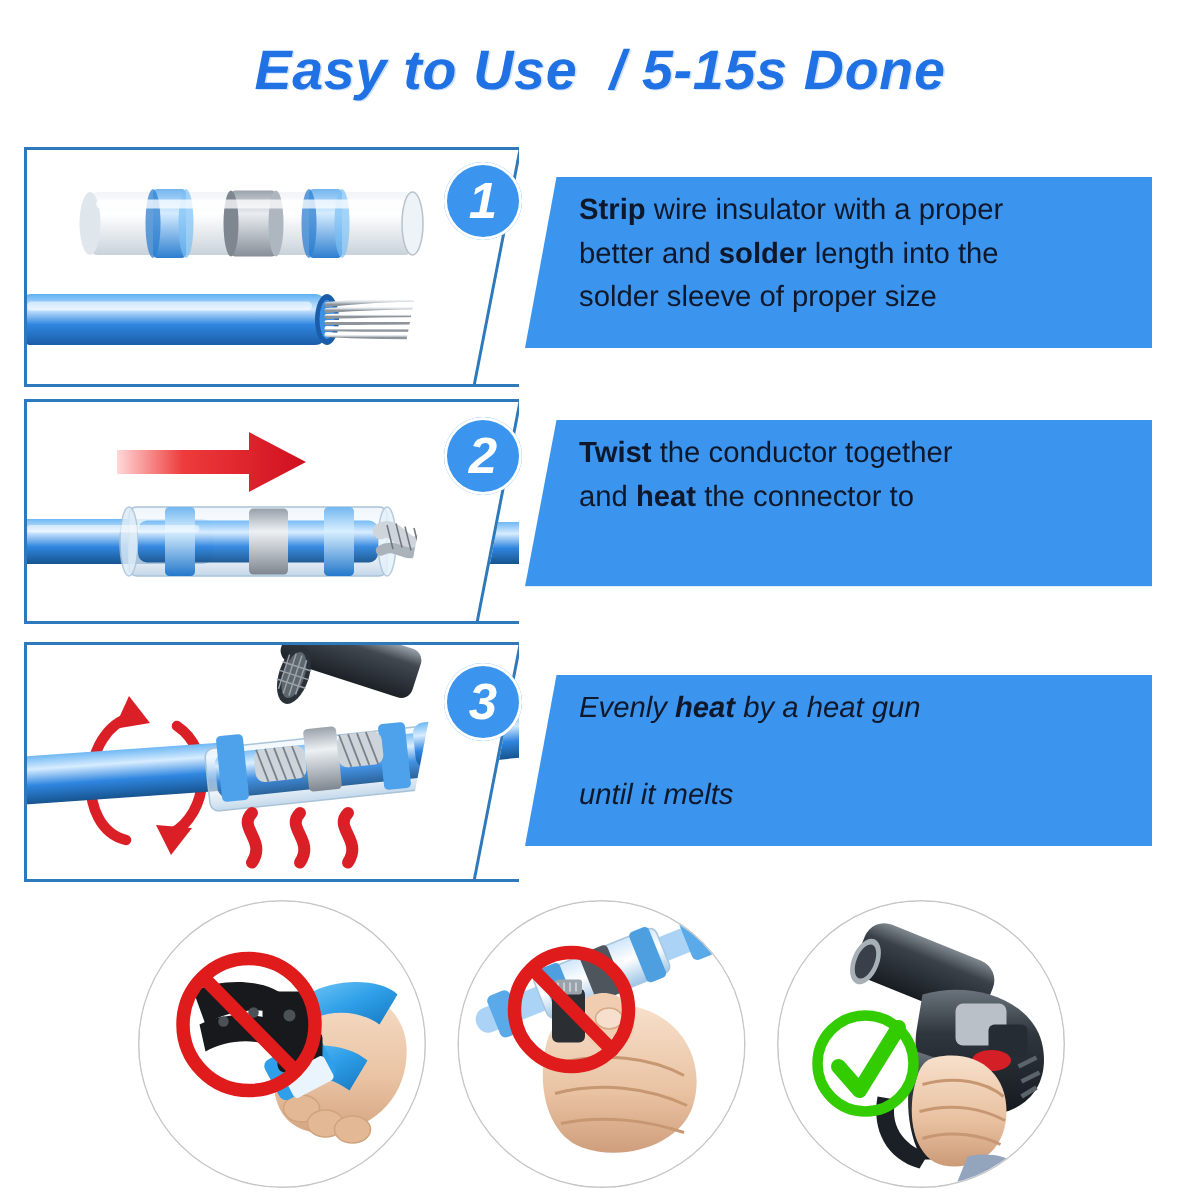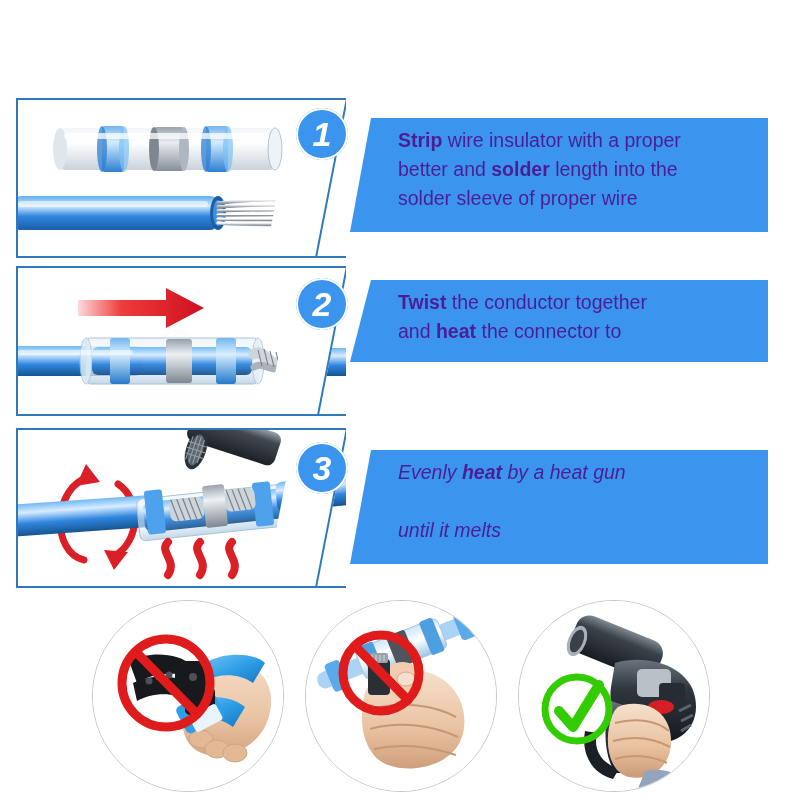--- a/index.html
+++ b/index.html
@@ -55,28 +55,28 @@
   
   .banner{
     position:absolute;
     background:#3b95ee;
     color:#ffffff;
     box-sizing:border-box;
     box-shadow:0 1px 2px rgba(0,0,0,0.12);
   }
   #banner1{left:350px;top:20px;width:418px;height:114px;
      clip-path:polygon(21px 0, 100% 0, 100% 100%, 0 100%);}
-  #banner2{left:350px;top:14px;width:418px;height:82px;
+  #banner2{left:350px;top:14px;width:418px;height:111px;
      clip-path:polygon(21px 0, 100% 0, 100% 100%, 0 100%);}
   #banner3{left:350px;top:22px;width:418px;height:114px;
      clip-path:polygon(21px 0, 100% 0, 100% 100%, 0 100%);}
   .banner-text{
-    position:absolute;left:48px;top:8px;width:372px;
+    position:absolute;left:36px;top:8px;width:372px;
     font-size:19.5px;line-height:29px;
-    color:#4c1d95;
+    color:#0f172a;
   }
   .banner-text b{font-weight:bold;}
   .ind{display:inline-block;width:10px;}
 
   
   .num-badge{
     position:absolute;
     width:52px;height:52px;border-radius:50%;
     background:#3b95ee;
     color:#ffffff;
@@ -103,20 +103,21 @@
   }
   #circle1{left:92px;}
   #circle2{left:305px;}
   #circle3{left:518px;}
 </style>
 </head>
 <body>
 
 <div class="page">
 
+  <div class="title">Easy to Use  / 5-15s Done</div>
 
   <div class="step-row" id="row1">
 
     <div class="illus-box">
       <div class="illus-inner">
         <svg width="330" height="160" viewBox="0 0 330 160">
           <defs>
             <linearGradient id="tube1" x1="0" y1="0" x2="0" y2="1">
               <stop offset="0%" stop-color="#f2f5f8"></stop>
               <stop offset="35%" stop-color="#ffffff"></stop>
@@ -192,21 +193,21 @@
           </g>
         </svg>
       </div>
       <div class="slant"></div>
     </div>
 
     <div class="banner" id="banner1">
       <div class="banner-text">
         <b>Strip</b><span> wire insulator with a proper</span><br>
         <span>better and </span><b>solder</b><span> length into the</span><br>
-        <span>solder sleeve of proper wire</span>
+        <span>solder sleeve of proper size</span>
       </div>
     </div>
   </div>
 
   <div class="num-badge" id="num1">1</div>
 
   <div class="step-row" id="row2">
 
     <div class="illus-box">
       <div class="illus-inner">

